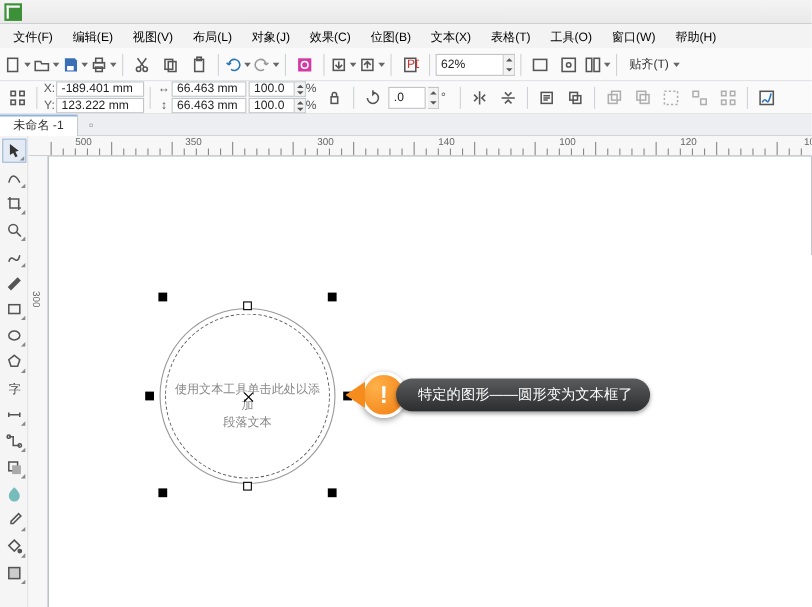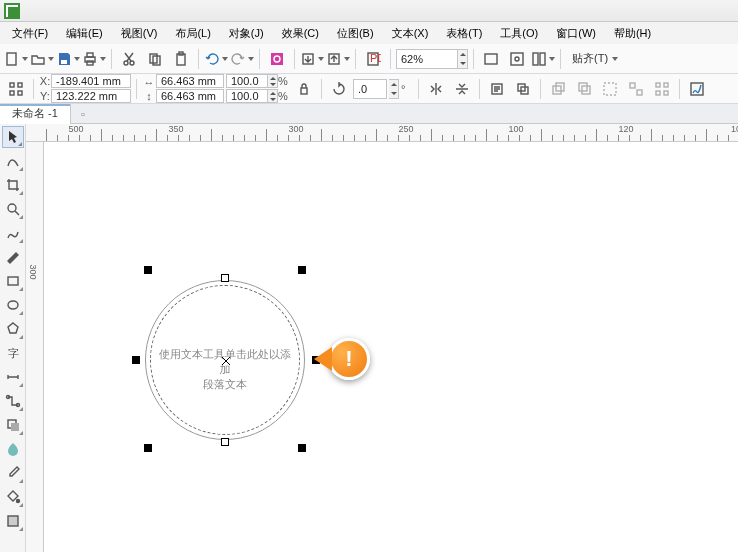--- a/index.html
+++ b/index.html
@@ -454,21 +454,21 @@
         <div class="tri"></div>
       </div>
   </div>
 
   <div class="canvaswrap">
     <div class="origin"></div>
     <div class="hruler">
       <span class="num" style="left:50px">500</span>
       <span class="num" style="left:150px">350</span>
       <span class="num" style="left:270px">300</span>
-      <span class="num" style="left:380px">250</span>
+      <span class="num" style="left:380px">140</span>
       <span class="num" style="left:490px">100</span>
       <span class="num" style="left:600px">120</span>
       <span class="num" style="left:710px">10</span>
     <div class="tick major" style="left: 20px;"></div>
         <div class="tick" style="left: 31px;"></div>
         <div class="tick" style="left: 42px;"></div>
         <div class="tick" style="left: 53px;"></div>
         <div class="tick" style="left: 64px;"></div>
         <div class="tick major" style="left: 75px;"></div>
         <div class="tick" style="left: 86px;"></div>
@@ -555,16 +555,17 @@
 
       <div style="position:absolute;left:177px;top:214px;width:10px;height:10px;color:#000">
         <svg viewBox="0 0 10 10" style="width:10px;height:10px">
             <path d="M1 1l8 8M9 1l-8 8" stroke="#000"></path>
           </svg>
       </div>
 
       <div class="callout" style="left:270px;top:196px">
         <div class="chev"></div>
         <div class="ico">!</div>
+        <div class="bubble">特定的图形——圆形变为文本框了</div>
       </div>
     </div>
   </div>
 </div>
 
 </body></html>

